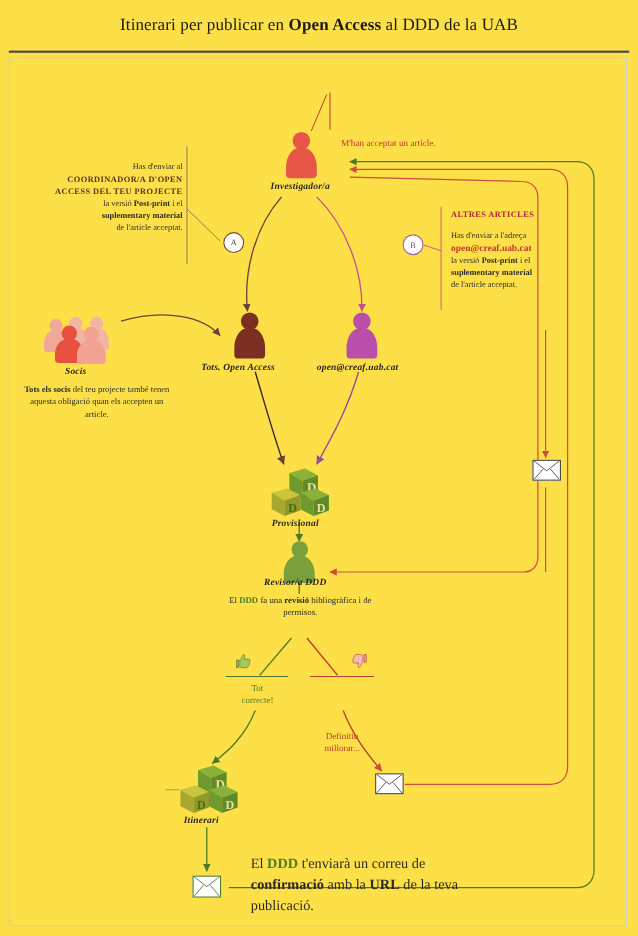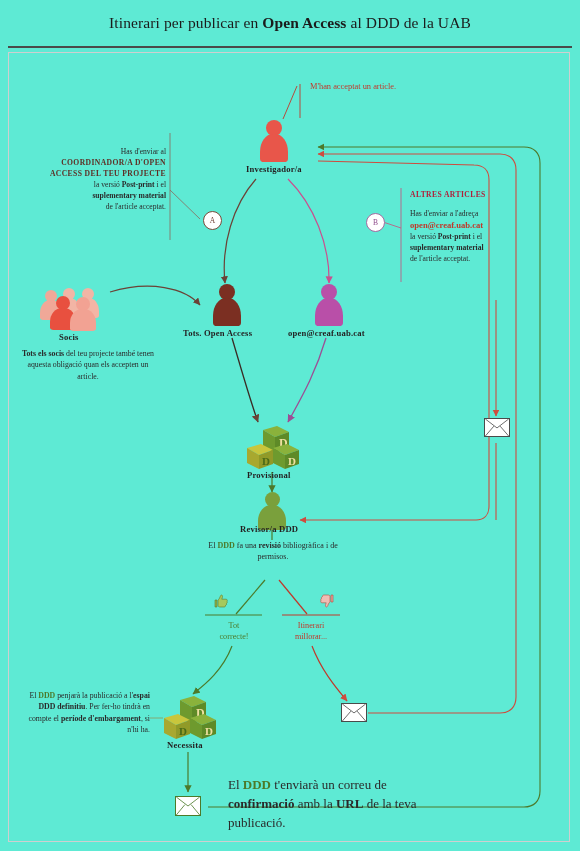--- a/index.html
+++ b/index.html
@@ -1,43 +1,43 @@
 <!DOCTYPE html>
 <html><head>
 <meta charset="utf-8">
 <style>
   html,body{margin:0;padding:0;background:#ffffff;}
   body{width:580px;height:851px;font-family:"Liberation Serif",serif;color:#1a1a1a;}
-  .page{position:relative;width:580px;height:851px;overflow:hidden;background:#5eead4;}
+  .page{position:relative;width:580px;height:851px;overflow:hidden;background:#fde047;}
 
   
   .header{position:absolute;left:0;top:0;width:580px;height:46px;display:flex;align-items:center;justify-content:center;}
   .header h1{margin:0;font-size:15.5px;font-weight:400;letter-spacing:.1px;color:#1b1b1b;}
   .header h1 b{font-weight:700;}
   .rule{position:absolute;left:8px;top:46px;width:564px;height:2px;background:#4a4a4a;}
 
   
   .frame{position:absolute;left:8px;top:52px;width:562px;height:790px;border:1px solid #cfcfcf;box-sizing:border-box;}
 
   
   .svg-layer{position:absolute;left:0;top:0;width:580px;height:851px;pointer-events:none;}
 
   
   .tb{position:absolute;line-height:1.25;}
   .smallcaps{font-variant:small-caps;letter-spacing:.4px;}
-  .c-red{color:#c0392b;}
+  .c-red{color:#c0392b;margin-top:44px;}
   .c-green{color:#4c7a2a;}
   .c-dark{color:#231f20;}
 
   
   .person{position:absolute;}
   .person .head{position:absolute;border-radius:50%;}
   .person .body{position:absolute;border-radius:46% 46% 14% 14% / 64% 64% 12% 12%;}
 
-  .lbl{position:absolute;font-weight:700;white-space:nowrap;font-size:8.6px;letter-spacing:.2px;}
+  .lbl{position:absolute;font-style:italic;font-weight:700;white-space:nowrap;font-size:8.6px;letter-spacing:.2px;}
 
   
   .cmark{position:absolute;width:17px;height:17px;border-radius:50%;border:1px solid #7a4a3a;
          display:flex;align-items:center;justify-content:center;font-size:7.5px;color:#6b3a2e;background:#fff;}
   .cmark.purple{border-color:#a56aa0;color:#8e4a8a;}
 
   
   .cubes{position:absolute;width:60px;height:52px;}
 
   
@@ -257,21 +257,21 @@
     <svg width="18" height="18" viewBox="0 0 18 18">
       <path d="M13,10 L13,3 L15,3 L15,10 Z" fill="#e8a39a" stroke="#b8493c" stroke-width="0.6"></path>
       <path d="M12,10 C12,10 10.5,11 9.8,13.5 C9.3,15.4 7.5,15.4 7.5,13.7 C7.5,12.4 8.2,10.8 8.2,10.8 L4,10.8 C2.8,10.8 2.4,9.7 3,8.8 C2.5,8.1 2.7,7 3.5,6.6 C3.1,5.8 3.6,4.8 4.5,4.6 C4.3,3.7 5,3 6,3 L10,3 C11,3 12,3.6 12,4.4 Z" fill="#f0bdb4" stroke="#b8493c" stroke-width="0.6"></path>
     </svg>
   </div>
 
   <div class="tb t-center c-green" style="left:205px;top:620px;width:58px;font-size:8.2px;line-height:1.35;">
     <span>Tot</span><br><span>correcte!</span>
   </div>
   <div class="tb t-center c-red" style="left:282px;top:620px;width:58px;font-size:8.2px;line-height:1.35;">
-    <span>Itinerari</span><br><span>millorar...</span>
+    <span>Definitiu</span><br><span>millorar...</span>
   </div>
 
   <div class="cubes" style="left:160px;top:690px;">
     <svg viewBox="0 0 60 52" width="60" height="52">
       <g>
         <polygon points="20,10 34,6 46,12 32,17" fill="#8ab23b"></polygon>
         <polygon points="20,10 32,17 32,33 20,27" fill="#6e9a2e"></polygon>
         <polygon points="32,17 46,12 46,28 32,33" fill="#5e8a27"></polygon>
         <text x="36" y="27" font-family="Liberation Serif, serif" font-size="12" font-weight="700" fill="#efe0a0">D</text>
       </g>
@@ -282,25 +282,22 @@
         <text x="19" y="45" font-family="Liberation Serif, serif" font-size="11" font-weight="700" fill="#4a6a18">D</text>
       </g>
       <g>
         <polygon points="30,28 44,24 56,30 42,35" fill="#8ab23b"></polygon>
         <polygon points="30,28 42,35 42,49 30,43" fill="#6e9a2e"></polygon>
         <polygon points="42,35 56,30 56,44 42,49" fill="#5e8a27"></polygon>
         <text x="45" y="45" font-family="Liberation Serif, serif" font-size="11" font-weight="700" fill="#efe0a0">D</text>
       </g>
     </svg>
   </div>
-  <div class="lbl c-dark" style="left:167px;top:740px;">Necessita</div>
-
-  <div class="tb t-right" style="left:28px;top:690px;width:122px;font-size:7.8px;color:#2a2a2a;line-height:1.45;">
-    <span>El </span><b class="c-green">DDD</b><span> penjarà la publicació a l'</span><b>espai DDD definitiu</b><span>. Per fer-ho tindrà en compte el </span><b>període d'embargament</b><span>, si n'hi ha.</span>
-  </div>
+  <div class="lbl c-dark" style="left:167px;top:740px;">Itinerari</div>
+
 
   <div class="env" style="left:484px;top:418px;width:26px;height:19px;border:1px solid #4a4a4a;">
     <svg class="flap" viewBox="0 0 26 19" width="26" height="19">
         <path d="M0,0 L13,10 L26,0 M0,19 L9.5,8 M26,19 L16.5,8" fill="none" stroke="#4a4a4a" stroke-width="0.9"></path>
       </svg>
   </div>
 
   <div class="env" style="left:341px;top:703px;width:26px;height:19px;border:1px solid #4a4a4a;">
     <svg class="flap" viewBox="0 0 26 19" width="26" height="19">
         <path d="M0,0 L13,10 L26,0 M0,19 L9.5,8 M26,19 L16.5,8" fill="none" stroke="#4a4a4a" stroke-width="0.9"></path>

